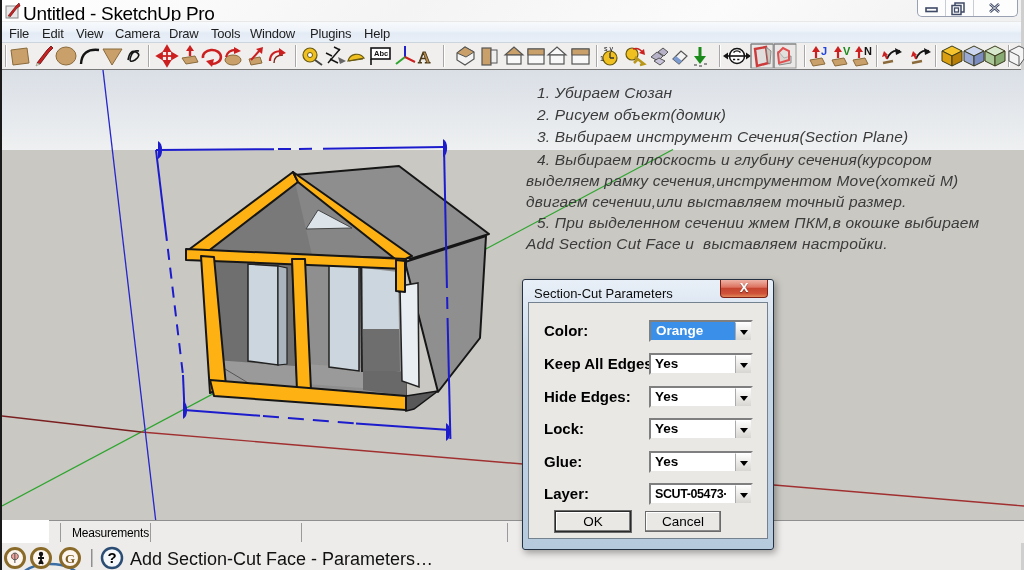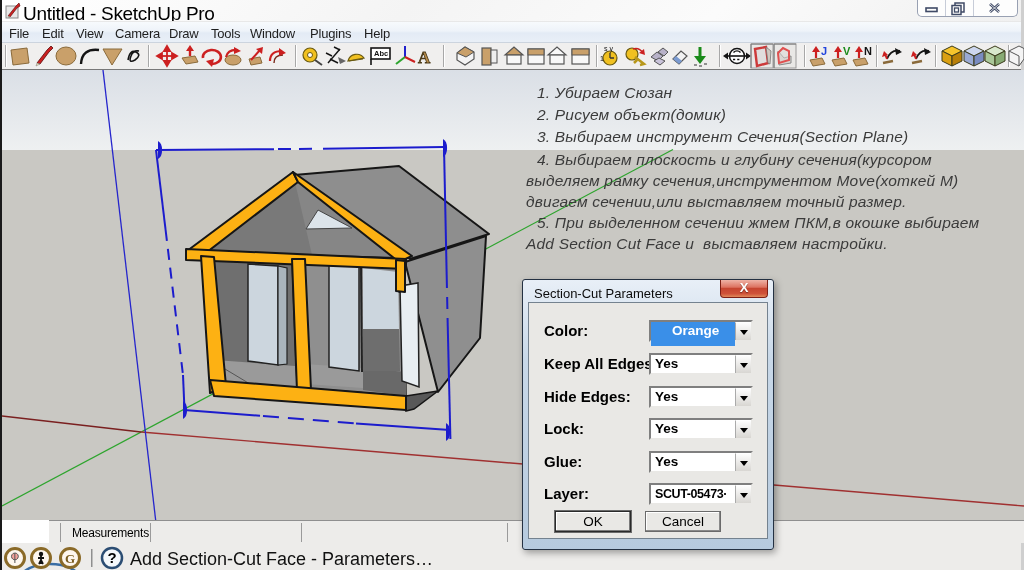--- a/index.html
+++ b/index.html
@@ -354,21 +354,21 @@
     <div class="msg">Add Section-Cut Face - Parameters…</div>
   </div>
 
   <div id="dlg">
     <div class="dtitle">Section-Cut Parameters</div>
     <div class="xbtn">X</div>
     <div class="client">
       <div class="row" style="top:17px">
           <div class="rlabel">Color:</div>
         <div class="combo">
-            <div class="ctext" style="background:#3a8fe8;color:#fff;left:0;right:16px;top:0;height:24px;padding-left:21px;position:absolute">Orange</div>
+            <div class="ctext" style="background:#3a8fe8;color:#fff;left:0;right:16px;top:0;height:18px;padding-left:5px;position:absolute">Orange</div>
             <div class="cbtn"></div>
           </div>
         </div>
       <div class="row" style="top:50px">
           <div class="rlabel">Keep All Edges:</div>
         <div class="combo">
             <div class="ctext">Yes</div>
             <div class="cbtn"></div>
           </div>
         </div>

